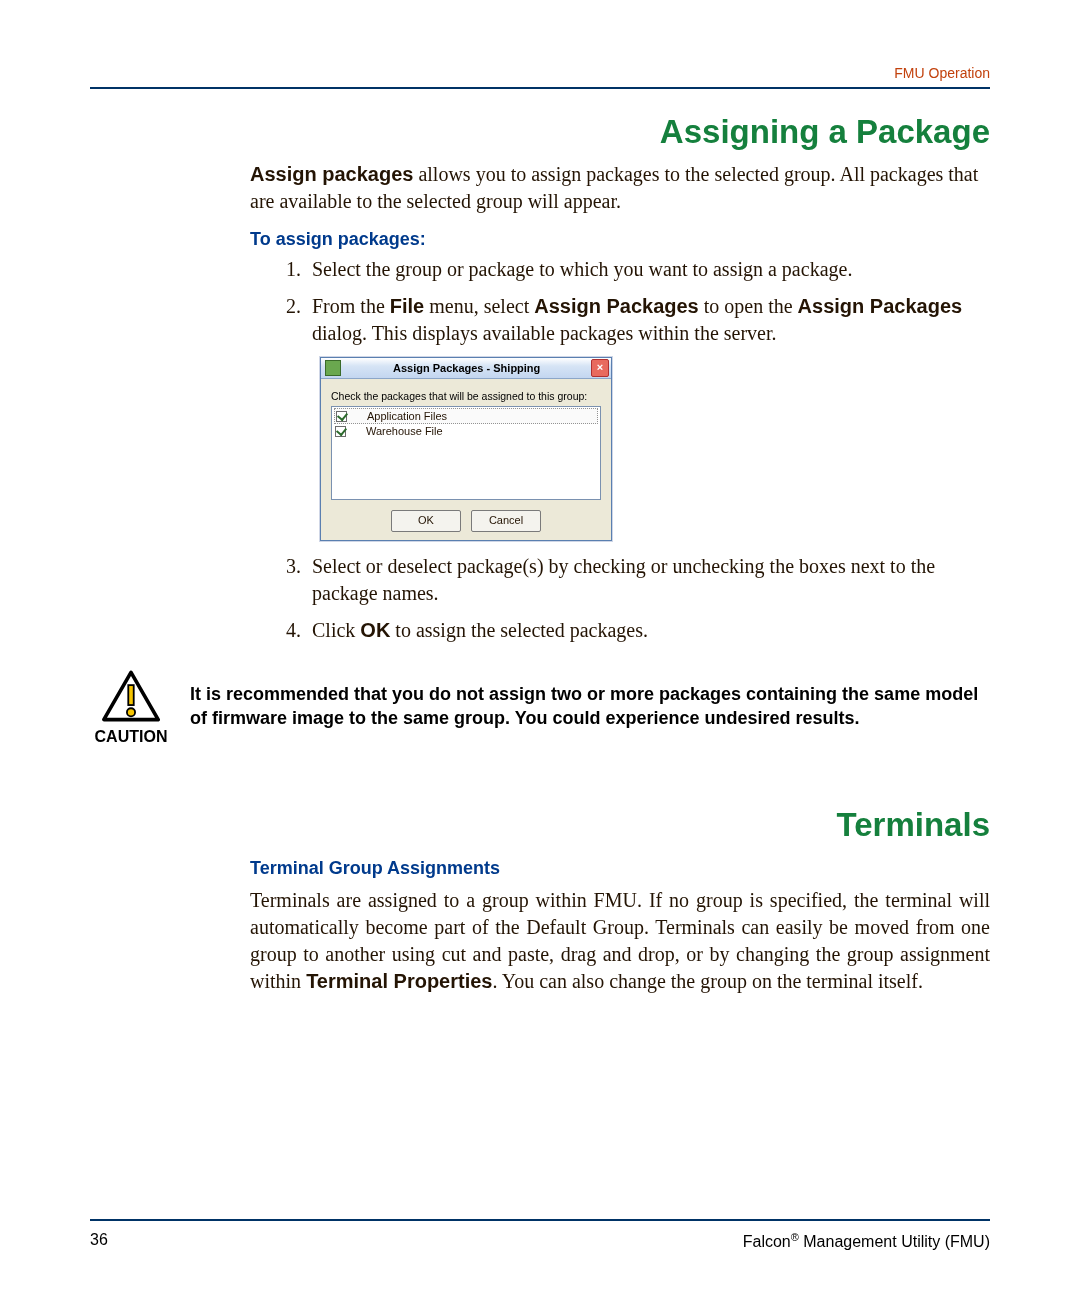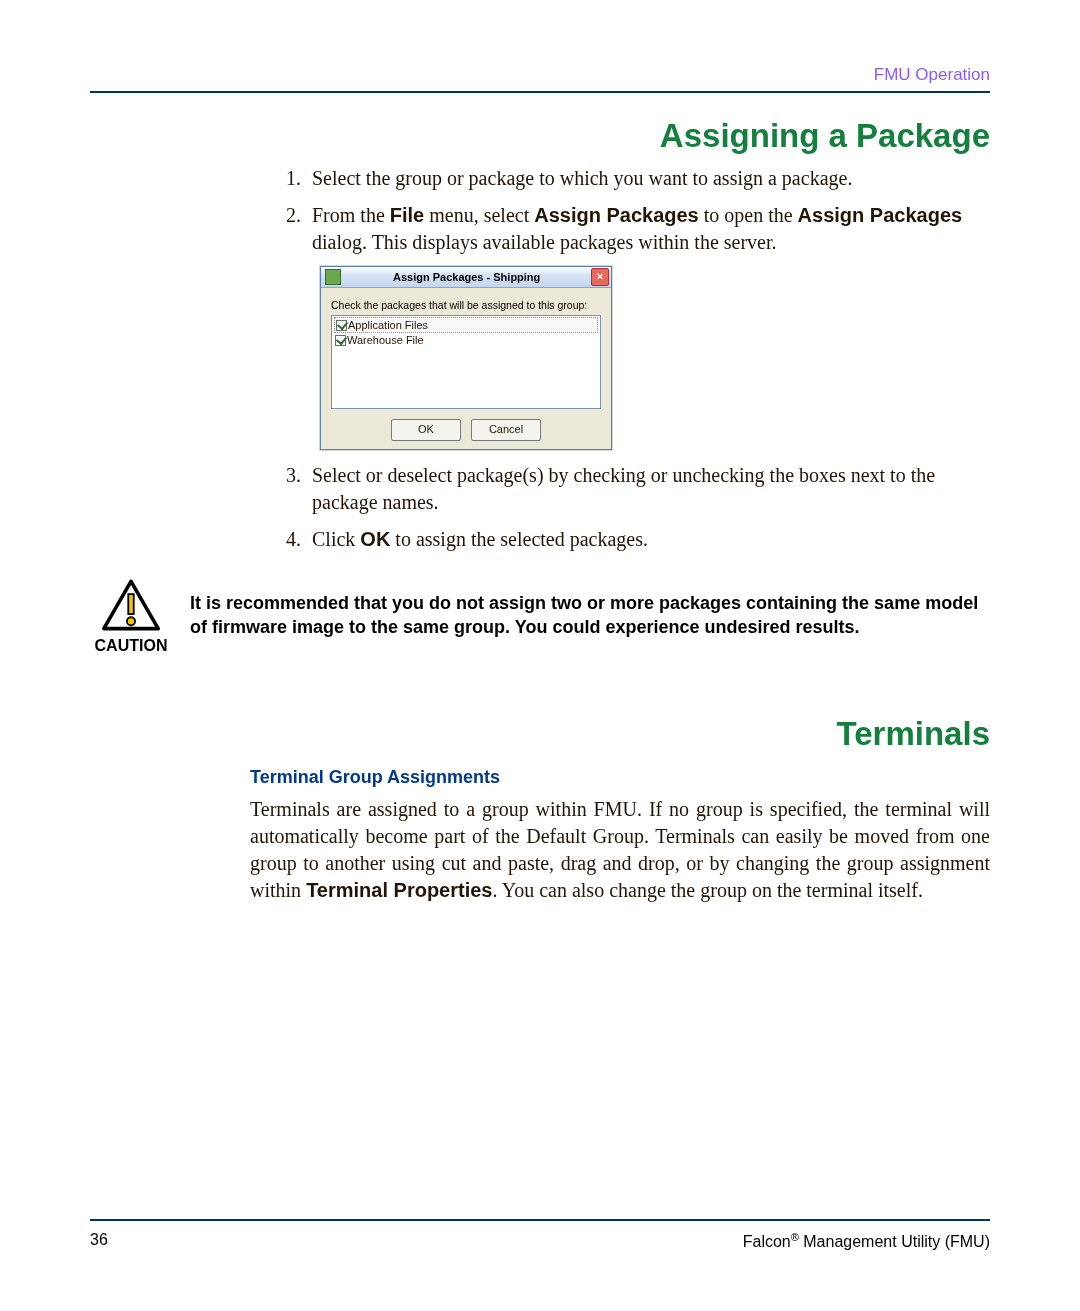--- a/index.html
+++ b/index.html
@@ -19,22 +19,22 @@
     padding: 45px 90px 0 90px;
   }
   .header-line {
     border-bottom: 2px solid #003366;
     margin-top: 20px;
     padding-bottom: 6px;
   }
   .header-text {
     text-align: right;
     font-family: Verdana, Geneva, sans-serif;
-    font-size: 17px;
-    color: #8b5cf6;
+    font-size: 14px;
+    color: #c2410c;
   }
   h1.section {
     font-family: Verdana, Geneva, sans-serif;
     font-weight: bold;
     color: #15803d;
     font-size: 33px;
     margin: 24px 0 10px 0;
     text-align: right;
   }
   .body-indent {
@@ -125,21 +125,21 @@
   }
   .dlg-list {
     border: 1px solid #7a91b0;
     background: #fff;
     height: 90px;
     padding: 1px 2px;
   }
   .dlg-list .row {
     display: flex;
     align-items: center;
-    gap: 1px;
+    gap: 20px;
     font-size: 11px;
     padding: 0 1px;
     height: 14px;
   }
   .dlg-list .row.sel {
     border: 1px dotted #939393;
     background: #fafafa;
   }
   .chk {
     width: 11px; height: 11px;
@@ -225,21 +225,25 @@
 
 <div class="page">
 
   <div class="header-line">
     <div class="header-text">FMU Operation</div>
   </div>
 
   <h1 class="section">Assigning a Package</h1>
 
   <div class="body-indent">
-
+    <p class="para">
+      <span class="bold-inline">Assign packages</span><span> allows you to assign packages to the selected group. All packages that are available to the selected group will appear.</span>
+    </p>
+
+    <div class="subhead-blue">To assign packages:</div>
 
     <ol class="steps">
       <li>Select the group or package to which you want to assign a package.</li>
       <li>
         <span>From the </span><span class="bold-inline">File</span><span> menu, select </span><span class="bold-inline">Assign Packages</span><span> to open the </span><span class="bold-inline">Assign Packages</span><span> dialog. This displays available packages within the server.</span>
 
         <div class="dialog-wrap">
           <div class="dlg">
             <div class="dlg-titlebar">
               <span class="dlg-ico"></span>

